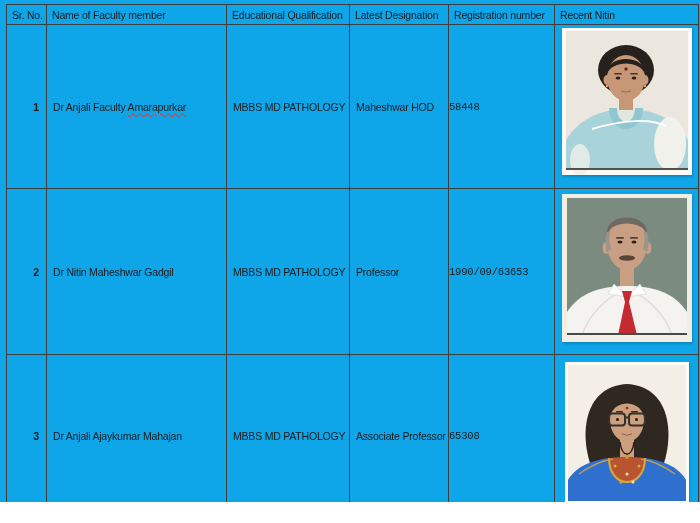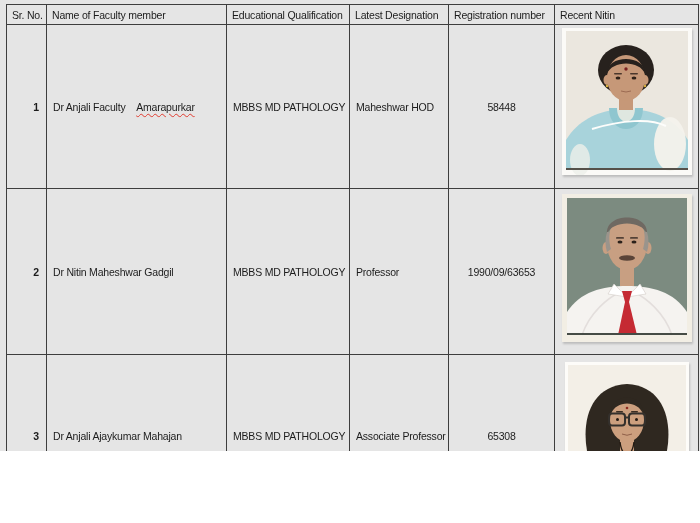--- a/index.html
+++ b/index.html
@@ -3,22 +3,22 @@
 <meta charset="utf-8">
 <style>
   html, body { margin: 0; padding: 0; }
   body {
     font-family: "Liberation Sans", "DejaVu Sans", sans-serif;
     background: #ffffff;
   }
   .page {
     position: relative;
     width: 700px;
-    height: 451px;
-    background: #e5e5e5;
+    height: 502px;
+    background: #0ea5e9;
     overflow: hidden;
   }
   table.faculty-table {
     position: absolute;
     left: 6px;
     top: 4px;
     width: 692px;
     border-collapse: collapse;
     table-layout: fixed;
   }
@@ -36,38 +36,37 @@
     text-align: left;
     height: 17px;
     padding: 1px 3px 1px 5px;
   }
   td { padding: 0 3px 0 6px; }
   tr.row-1 td { height: 163px; }
   tr.row-2 td { height: 165px; }
   tr.row-3 td { height: 162px; }
   tr.row-partial td { height: 30px; }
   td.c-sr   { text-align: right; padding-right: 7px; font-weight: 700; }
-  td.c-reg  { text-align: center; padding: 0; }
+  td.c-reg  { text-align: left; padding: 0; font-family: Liberation Mono, monospace; }
   td.c-photo {
     text-align: center;
     vertical-align: top;
     padding: 0;
   }
   .photo-box { display: inline-block; line-height: 0; }
   tr.row-1 .photo-box { margin-top: 3px; }
   tr.row-2 .photo-box { margin-top: 5px; }
   tr.row-3 .photo-box { margin-top: 7px; }
   .photo-box svg { box-shadow: 1px 2px 2px rgba(0,0,0,0.18); }
   .flagged {
     text-decoration: underline;
     text-decoration-style: wavy;
     text-decoration-color: #e03b2f;
     text-decoration-thickness: 1px;
     text-underline-offset: 2px;
-    margin-left: 8px;
   }
 </style>
 </head>
 <body>
 
 <div class="page">
   <table class="faculty-table">
     <colgroup>
       <col style="width:40px">
         <col style="width:180px">

